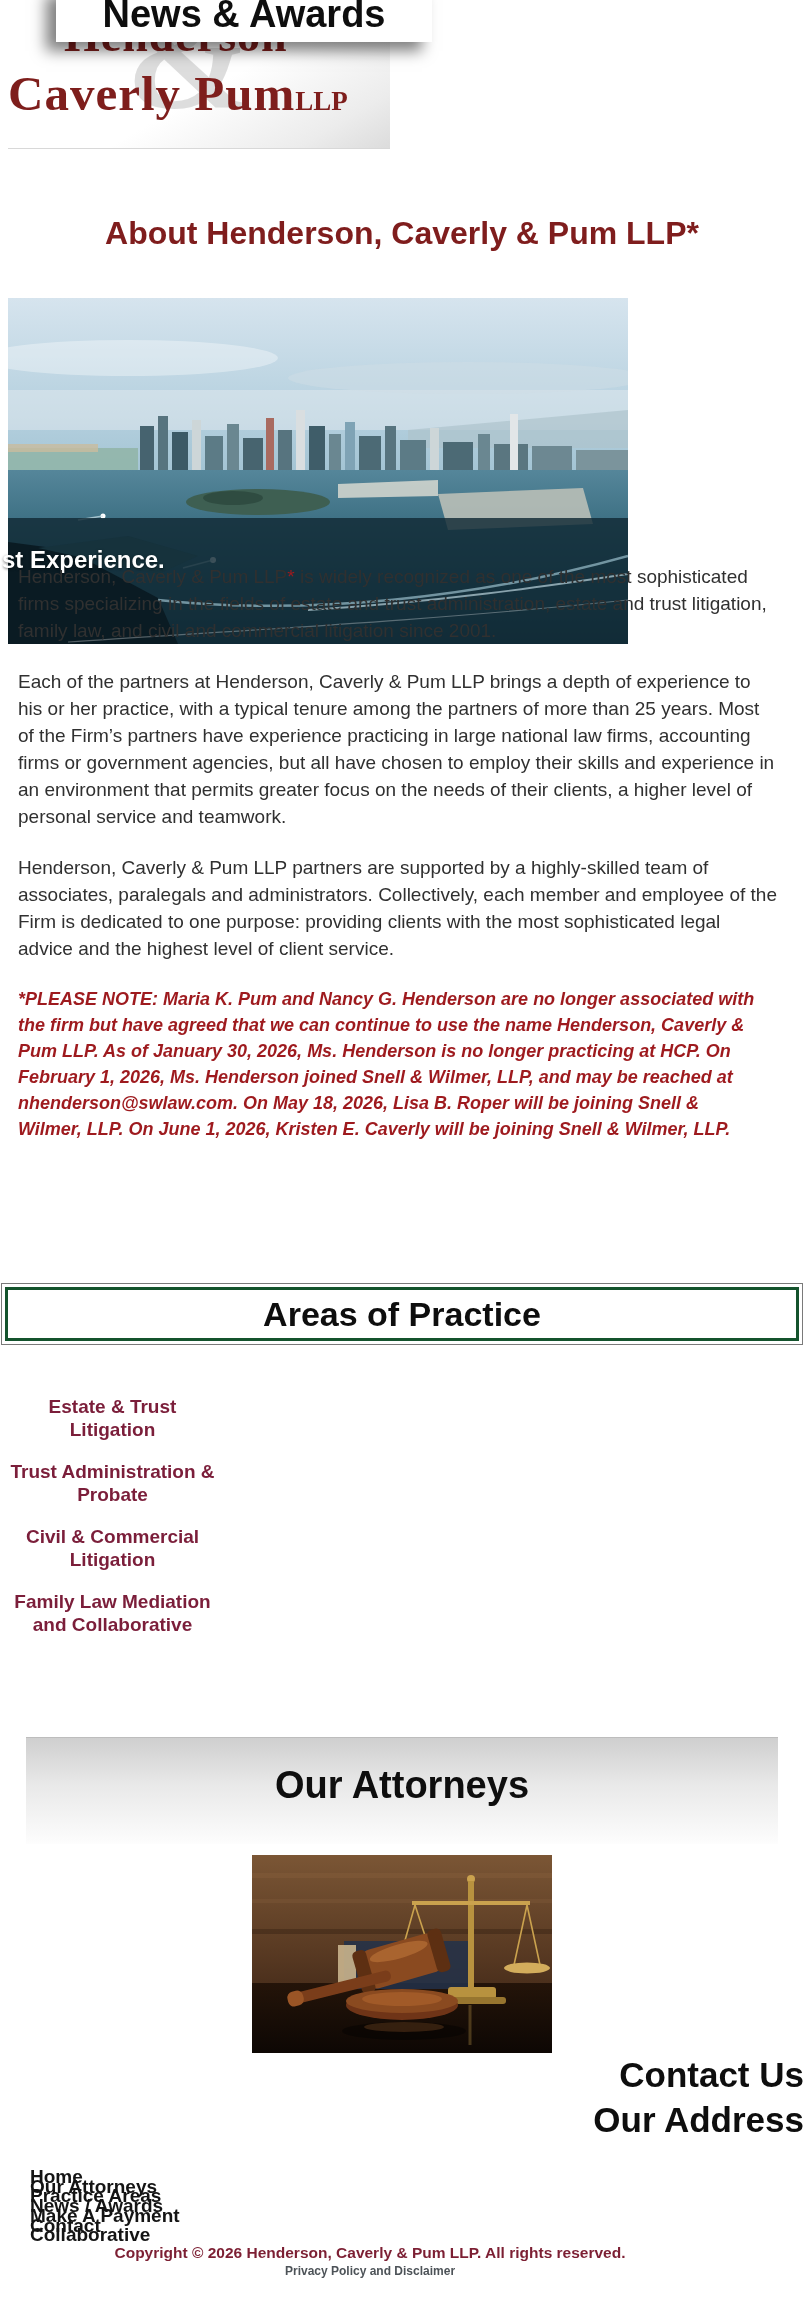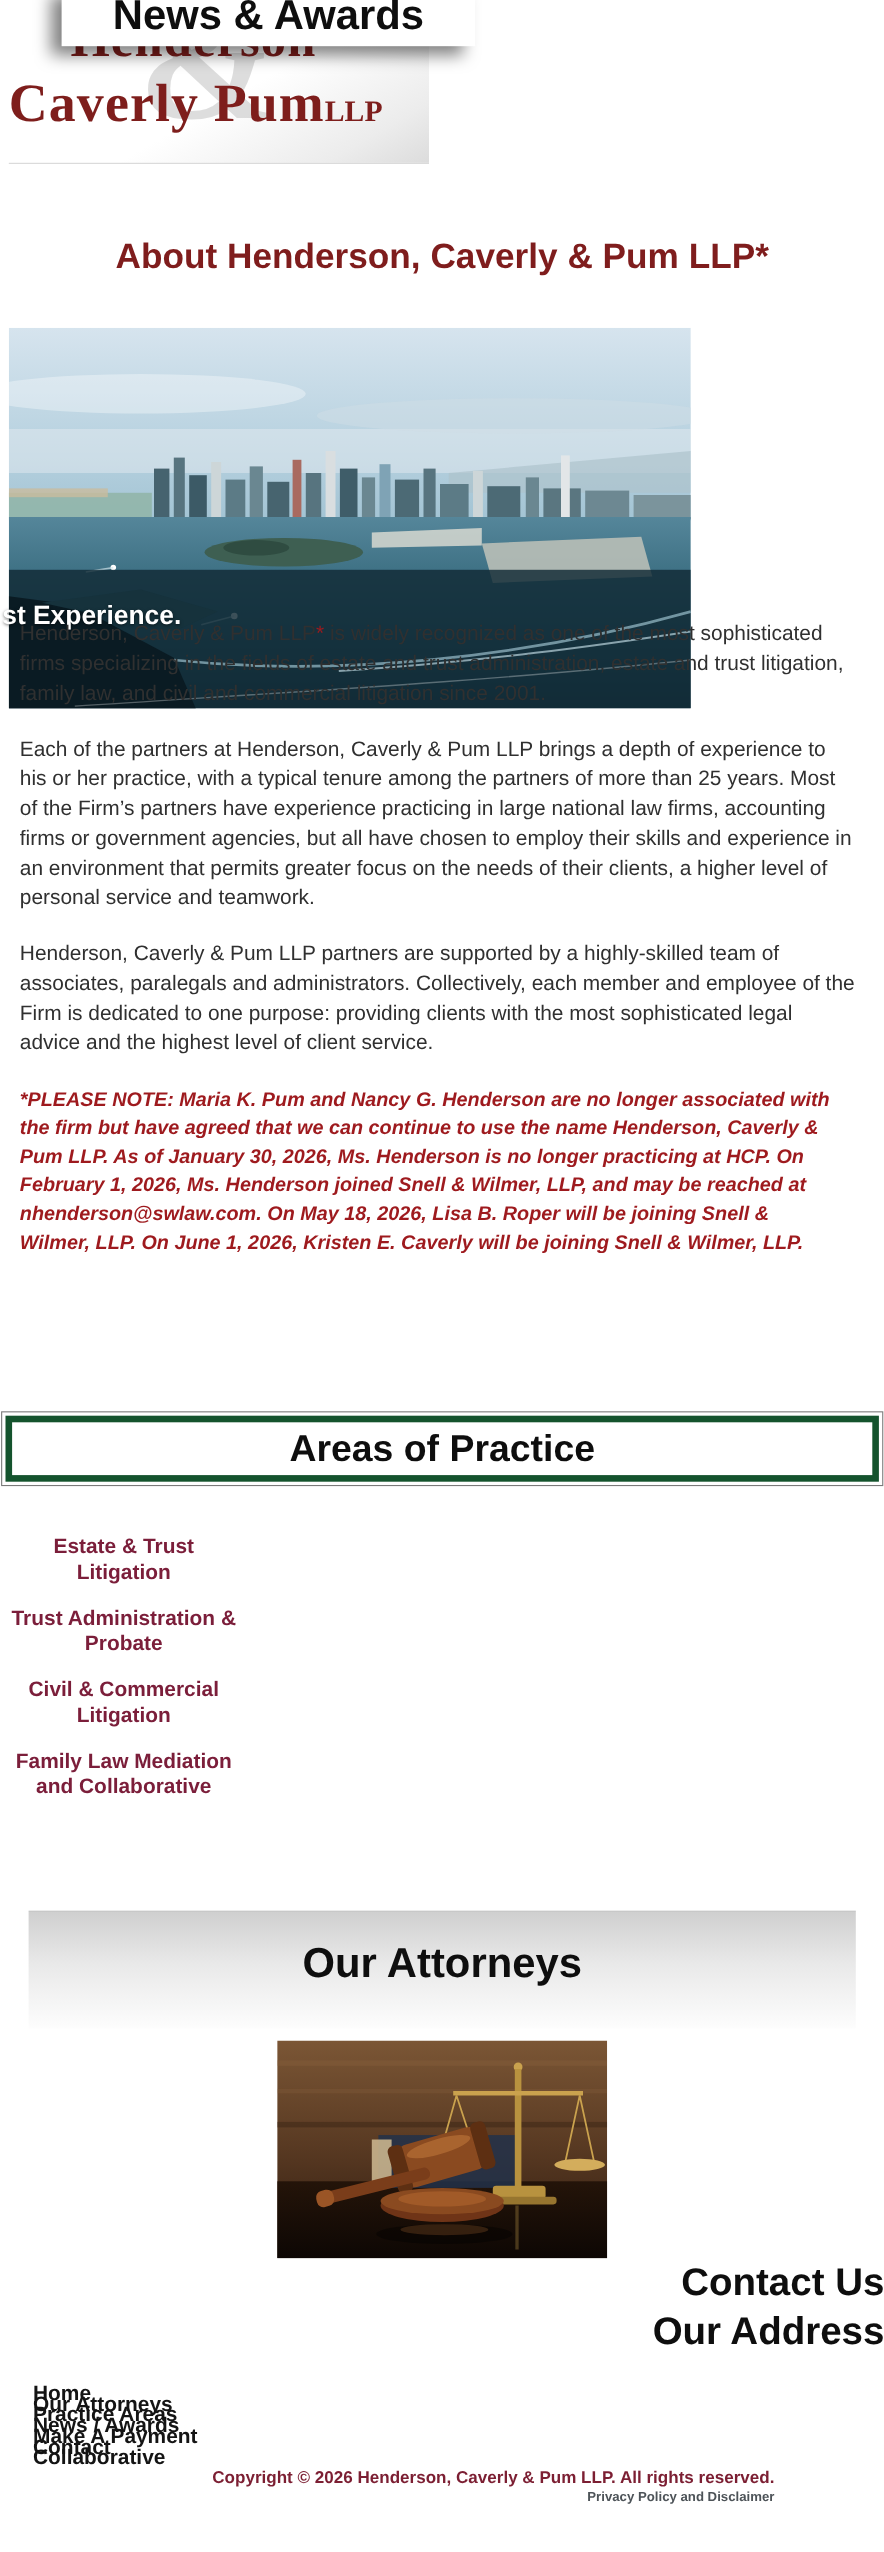--- a/index.html
+++ b/index.html
@@ -58,21 +58,21 @@
   .note{
     font-weight:bold;font-style:italic;color:#9e1a1e;
     font-size:18px;line-height:26px;max-width:748px;
   }
   .note a{color:#9e1a1e;text-decoration:none;}
   
   .areas-box{
     position:absolute;left:1px;top:1283px;width:794px;
     border:1px solid #7a7a7a;padding:3px;background:#ffffff;
   }
-  .areas-box-inner{border:6px solid #14532d;}
+  .areas-box-inner{border:3px solid #14532d;}
   .areas-box h2{
     margin:0;font-size:34px;line-height:48px;font-weight:bold;color:#0e0e0e;text-align:center;
   }
   .areas-links{position:absolute;left:10px;top:1395px;width:205px;text-align:center;}
   .area-link{
     display:block;font-size:19px;line-height:23px;font-weight:bold;color:#7b1e3a;
     text-decoration:none;margin-bottom:19px;cursor:pointer;
   }
   
   .attorneys-band{
@@ -87,21 +87,21 @@
   .gavel{position:absolute;left:252px;top:1855px;width:300px;height:198px;}
   
   .contact-headings{position:absolute;left:0;top:2052px;width:804px;text-align:right;}
   .contact-headings h2{margin:0;font-size:35px;line-height:45px;font-weight:bold;color:#0e0e0e;}
   
   .footer-nav{position:absolute;left:30px;top:2172px;width:240px;}
   .footer-link{
     display:block;font-size:19px;line-height:9.7px;font-weight:bold;color:#141414;
     text-decoration:none;white-space:nowrap;cursor:pointer;
   }
-  .footer-copy{position:absolute;left:0;top:2244px;width:692px;text-align:right;padding-left:12px;}
+  .footer-copy{position:absolute;left:12px;top:2244px;width:692px;text-align:center;padding-left:12px;}
   .footer-copy .copyright{
     margin:0;font-size:15.5px;line-height:17px;font-weight:bold;color:#7c1f33;white-space:nowrap;
   }
   .footer-copy .privacy{
     margin:0;font-size:12px;line-height:17px;font-weight:bold;color:#4d5358;cursor:pointer;
     text-decoration:none;display:inline-block;
   }
 </style>
 </head>
 <body>

